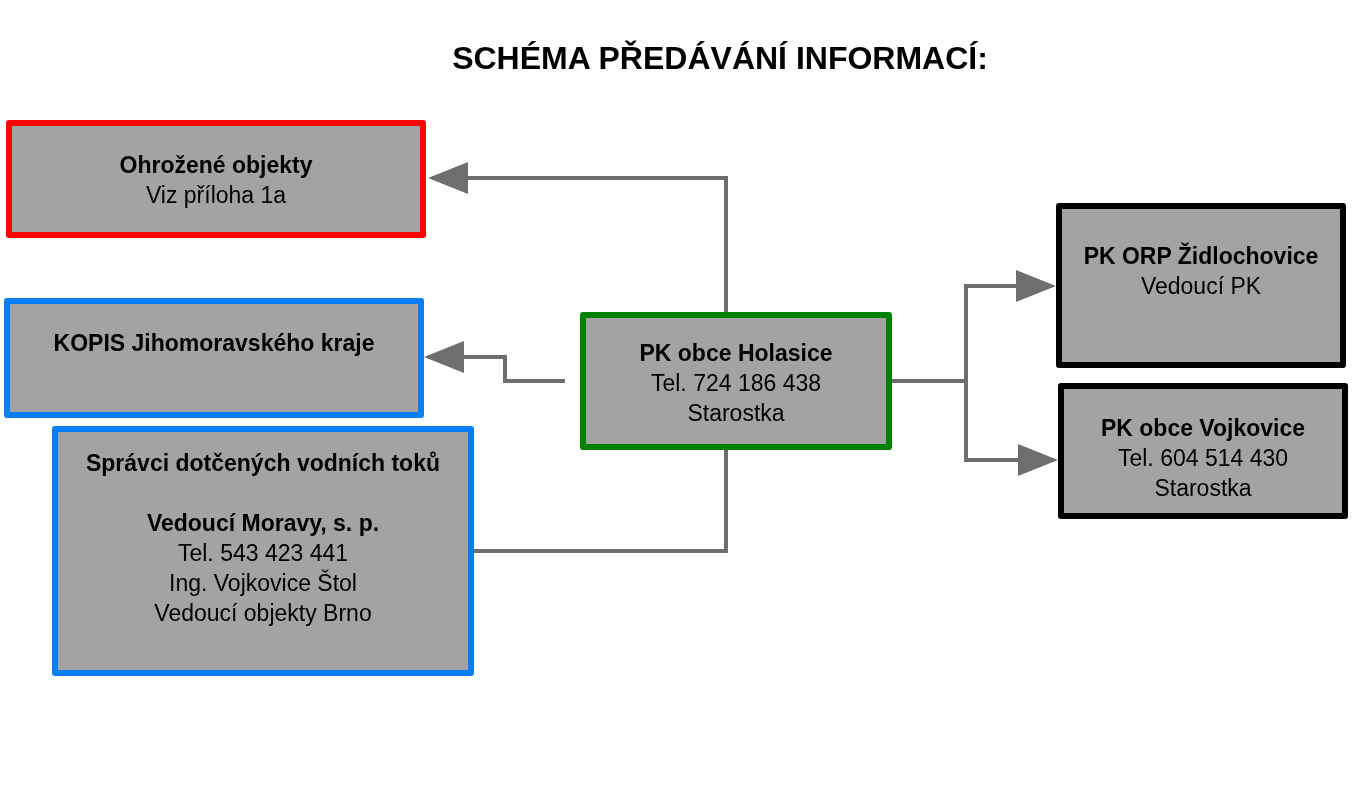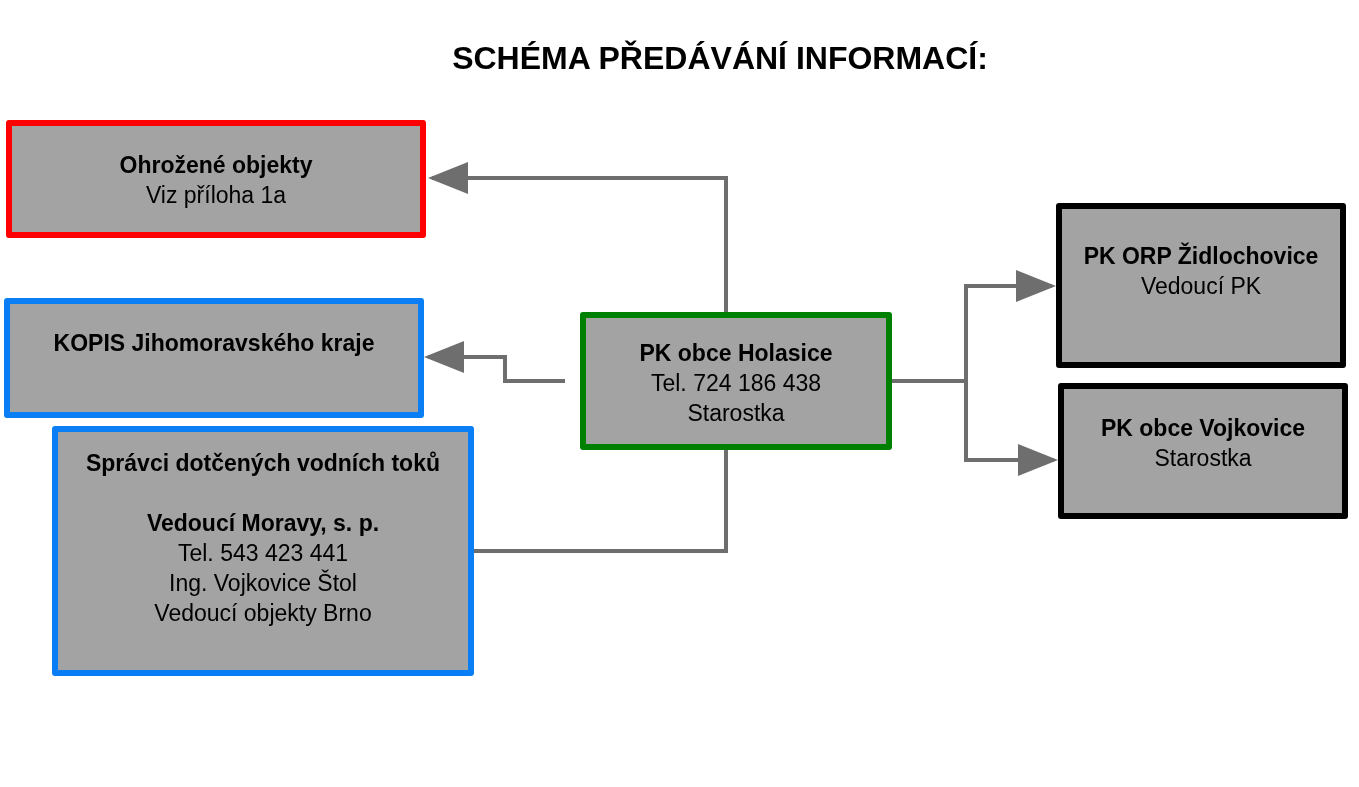--- a/index.html
+++ b/index.html
@@ -69,14 +69,15 @@
   <div>Starostka</div>
 </div>
 
 <div class="box orange" style="left:1056px; top:203px; width:290px; height:165px; padding-top:32px;">
   <div class="h">PK ORP Židlochovice</div>
   <div>Vedoucí PK</div>
 </div>
 
 <div class="box orange" style="left:1058px; top:383px; width:290px; height:136px; padding-top:24px;">
   <div class="h">PK obce Vojkovice</div>
+  <div>Tel. 604 514 430</div>
   <div>Starostka</div>
 </div>
 
 </body></html>

